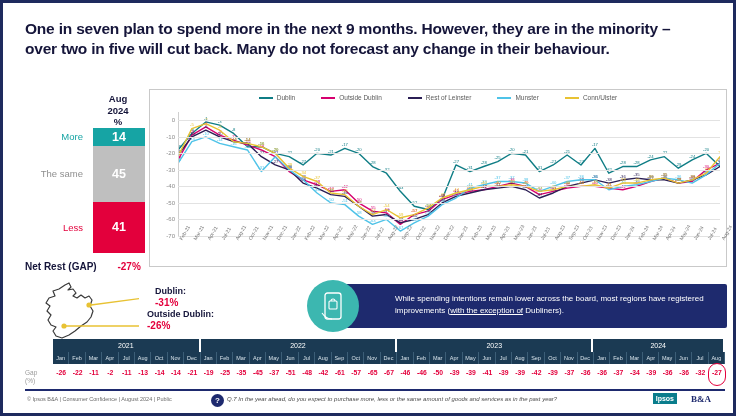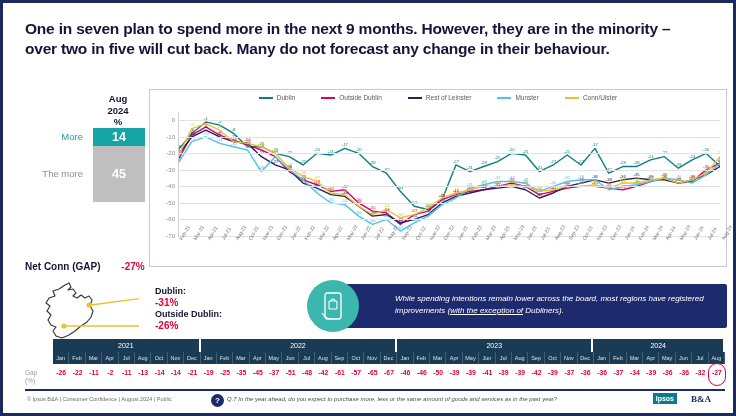--- a/index.html
+++ b/index.html
@@ -49,21 +49,21 @@
   }
   .netdiff .val{color:#e3003c;margin-left:18px;}
   
   .mapwrap{position:absolute;left:26px;top:278px;width:110px;height:62px;}
   .callout{
     position:absolute;font-size:9px;font-weight:bold;line-height:1.25;
   }
   .callout .lbl{color:#15153a;}
   .callout .num{color:#e3003c;font-size:10px;}
   .co-dublin{left:152px;top:283px;}
-  .co-outside{left:152px;top:306px;}
+  .co-outside{left:144px;top:306px;}
   
   .chartbox{
     position:absolute;left:146px;top:86px;width:578px;height:178px;
     border:1px solid #c9c9c9;background:#fff;box-sizing:border-box;
   }
   .legend{
     position:absolute;left:0;top:4px;width:100%;
     display:flex;justify-content:center;gap:26px;
     font-size:6.5px;color:#5a5a5a;
   }
@@ -81,21 +81,21 @@
     font-size:5px;color:#777;white-space:nowrap;
     transform:rotate(-60deg);transform-origin:left top;
   }
   
   .comment{
     position:absolute;left:322px;top:281px;width:402px;height:44px;
     background:#1e2a6e;border-radius:2px;
   }
   .comment .txt{
     position:absolute;left:70px;top:9px;right:10px;
-    color:#ffffff;font-size:8px;font-style:italic;line-height:1.45;
+    color:#ffffff;font-size:8px;line-height:1.45;
   }
   .comment .txt u{text-decoration:underline;}
   .bubble{
     position:absolute;left:-18px;top:-4px;width:52px;height:52px;border-radius:50%;
     background:#3cb7b0;display:flex;align-items:center;justify-content:center;
   }
   
   .tl{position:absolute;left:22px;top:336px;width:700px;}
   .tl-row{display:flex;align-items:stretch;}
   .tl-lead{width:28px;flex:0 0 28px;}
@@ -139,27 +139,31 @@
     <div>2024</div>
     <div>%</div>
   </div>
 
   <div class="stack">
     <div class="seg seg-more" id="seg0" style="height: 14%;">
       <span class="slabel">More</span>
       <span>14</span>
     </div>
     <div class="seg seg-same" id="seg1" style="height: 45%;">
-      <span class="slabel">The more</span>
+      <span class="slabel">The same</span>
       <span>45</span>
     </div>
+    <div class="seg seg-less" id="seg2" style="height: 41%;">
+      <span class="slabel">Less</span>
+      <span>41</span>
+    </div>
   </div>
 
   <div class="netdiff">
-    <span>Net Conn (GAP)</span>
+    <span>Net Rest (GAP)</span>
     <span class="val">-27%</span>
   </div>
 
   <div class="mapwrap">
     <svg width="110" height="62" viewBox="0 0 110 62">
       <path d="M36 4 L40 2 L42 6 L39 9 L44 8 L47 12 L44 15 L48 17 L52 14 L56 17 L60 15 L63 19
                L61 25 L64 30 L62 36 L58 41 L52 45 L46 50 L40 54 L33 57 L27 55 L24 50 L27 46
                L22 44 L19 39 L22 34 L18 30 L21 25 L17 22 L20 17 L26 15 L24 10 L30 8 Z" fill="none" stroke="#3a3a3a" stroke-width="1.2" stroke-linejoin="round"></path>
       <circle cx="60" cy="24" r="2.6" fill="#e8c233"></circle>
       <circle cx="35" cy="45" r="2.6" fill="#e8c233"></circle>

